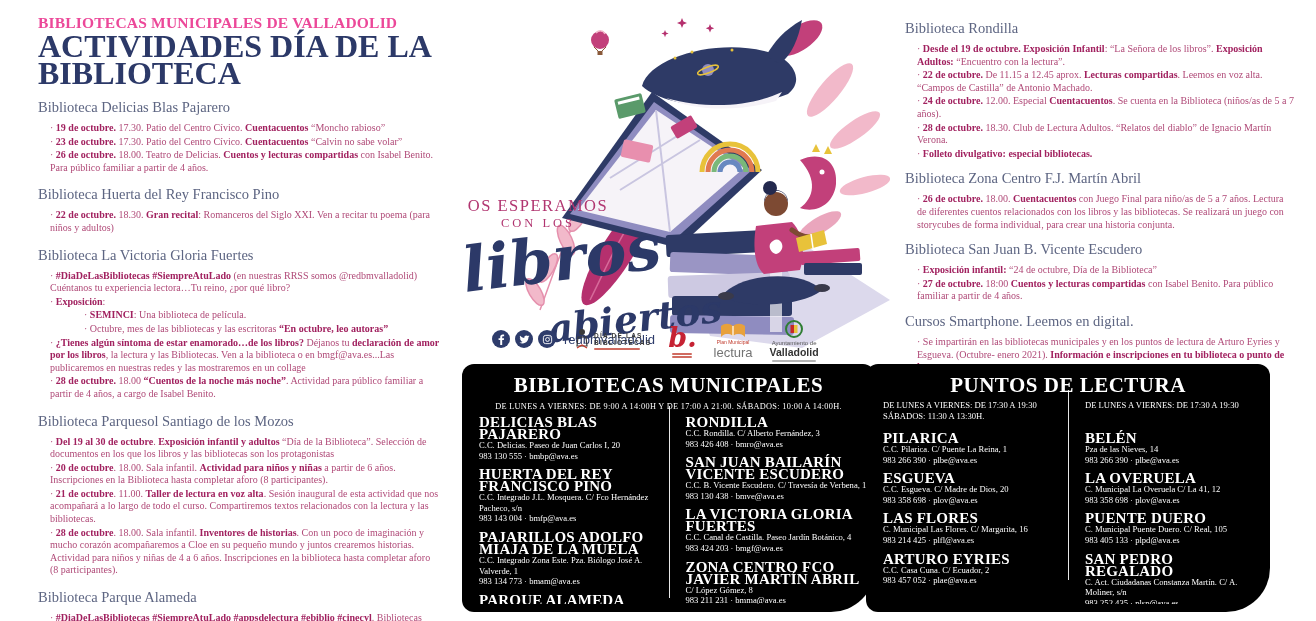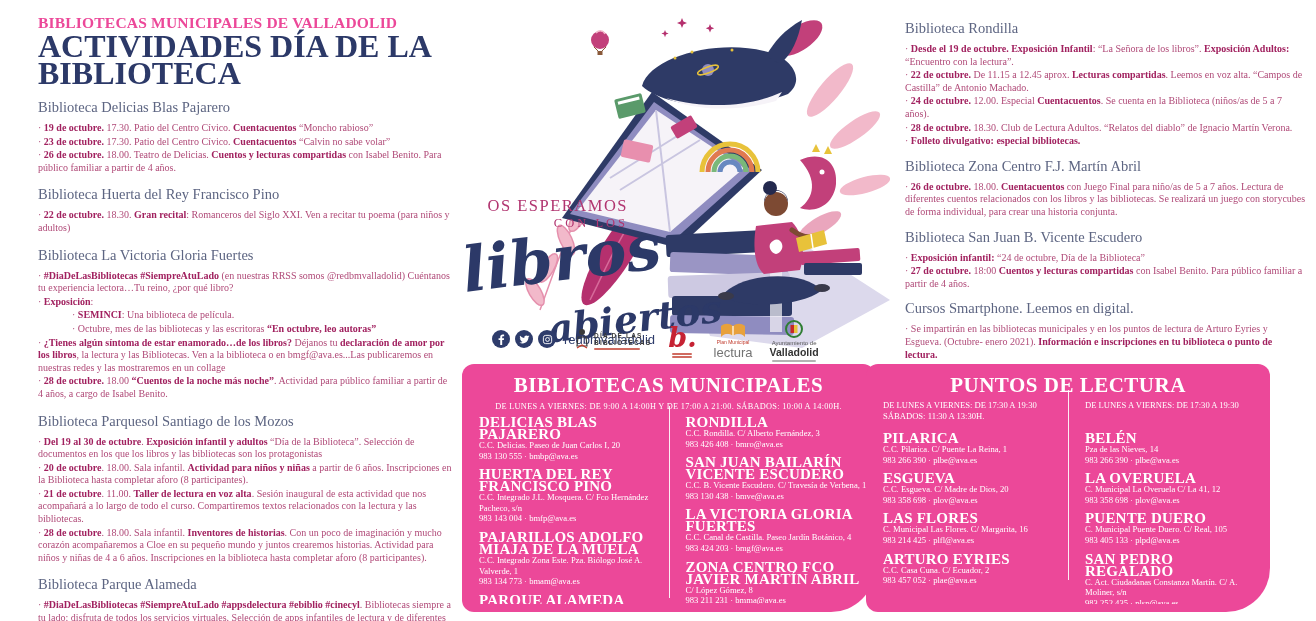--- a/index.html
+++ b/index.html
@@ -6,25 +6,25 @@
   #root{position:relative;width:1316px;height:621px;background:#ffffff;overflow:hidden;
         font-family:"Liberation Serif","DejaVu Serif",serif;}
   
   .panel{position:absolute;}
   #leftPanel{left:38px;top:14px;width:414px;}
   #rightPanel{left:905px;top:10px;width:401px;}
   .kicker{font-weight:bold;font-size:15.5px;letter-spacing:.2px;color:#ec4899;}
   .main-title{font-weight:bold;font-size:32px;line-height:27px;color:#2c3968;margin-top:1px;}
   .sec-h{font-size:14.5px;color:#5d6582;margin:12px 0 6px;}
   #rightPanel .sec-h{margin:10px 0 6px;}
-  .act{font-size:10px;line-height:12.6px;color:#b04a78;margin:0 0 1px;}
+  .act{font-size:10px;line-height:12.6px;color:#b04a78;margin:0 12px 1px;}
   .act .b{font-weight:bold;color:#a1215f;}
   .act.ind{padding-left:34px;}
   
-  .tagline{position:absolute;left:448px;top:196px;width:180px;text-align:right;color:#b13570;}
+  .tagline{position:absolute;left:448px;top:196px;width:180px;text-align:center;color:#b13570;}
   .t1{font-size:16.5px;letter-spacing:1.5px;}
   .t2{font-size:12.5px;letter-spacing:3px;margin-top:0;}
   .script1{position:absolute;left:462px;top:222px;font-size:62px;font-style:italic;font-weight:bold;
            color:#2c3968;transform:rotate(-7deg);font-family:"DejaVu Serif",serif;}
   .script2{position:absolute;left:548px;top:296px;font-size:38px;font-style:italic;font-weight:bold;
            color:#2c3968;transform:rotate(-7deg);font-family:"DejaVu Serif",serif;}
   
   .social{position:absolute;left:492px;top:330px;display:flex;align-items:center;gap:5px;}
   .sicon{width:18px;height:18px;border-radius:50%;background:#2e3c6b;display:flex;align-items:center;justify-content:center;}
   .sicon svg{width:11px;height:11px;}
@@ -35,21 +35,21 @@
   .logo-dia{flex-direction:row;gap:4px;align-items:center;}
   .dia-txt{display:flex;flex-direction:column;align-items:flex-start;gap:1px;}
   .dia-line{font-family:"Liberation Sans",sans-serif;font-weight:bold;font-size:6.5px;letter-spacing:1.2px;color:#3a3a3a;}
   .tiny-bar{height:3px;background:#c0392b;opacity:.75;border-radius:1px;}
   .b-mark{font-size:27px;font-style:italic;font-weight:bold;color:#c62233;font-family:"DejaVu Serif",serif;}
   .lect-small{font-family:"Liberation Sans",sans-serif;font-size:5px;color:#c0392b;margin-top:1px;}
   .lect-big{font-family:"Liberation Sans",sans-serif;font-size:13px;color:#737373;margin-top:1px;}
   .ayto-small{font-family:"Liberation Sans",sans-serif;font-size:6px;color:#555;margin-top:2px;}
   .ayto-big{font-family:"Liberation Sans",sans-serif;font-size:10.5px;font-weight:bold;color:#333;margin-top:1px;}
   
-  .box{position:absolute;top:364px;height:248px;background:#ec4899;border-radius:12px 12px 44px 12px;color:#fff;}
+  .box{position:absolute;top:364px;height:248px;background:#000000;border-radius:12px 12px 44px 12px;color:#fff;}
   #muniBox{left:462px;width:413px;}
   #puntosBox{left:866px;width:404px;}
   .box-title{font-weight:bold;text-align:center;font-size:21px;letter-spacing:.5px;margin-top:9px;}
   .box-hours{text-align:center;font-size:8.3px;letter-spacing:.3px;margin-top:4px;}
   .cols{position:absolute;left:0;right:0;display:flex;}
   #muniBox .cols{top:52px;bottom:8px;}
   #puntosBox .cols{top:30px;bottom:8px;}
   .col{flex:1;padding-left:17px;padding-right:6px;overflow:hidden;}
   .vline{position:absolute;left:50%;width:1px;background:rgba(255,255,255,.9);}
   #muniBox .vline{top:42px;bottom:14px;}

